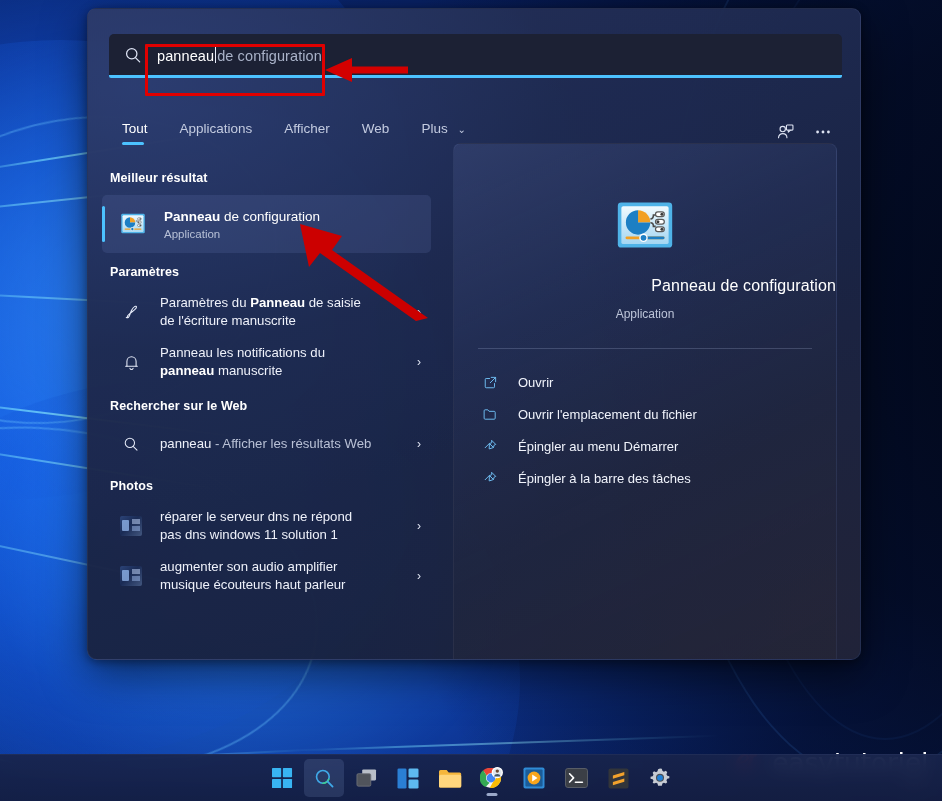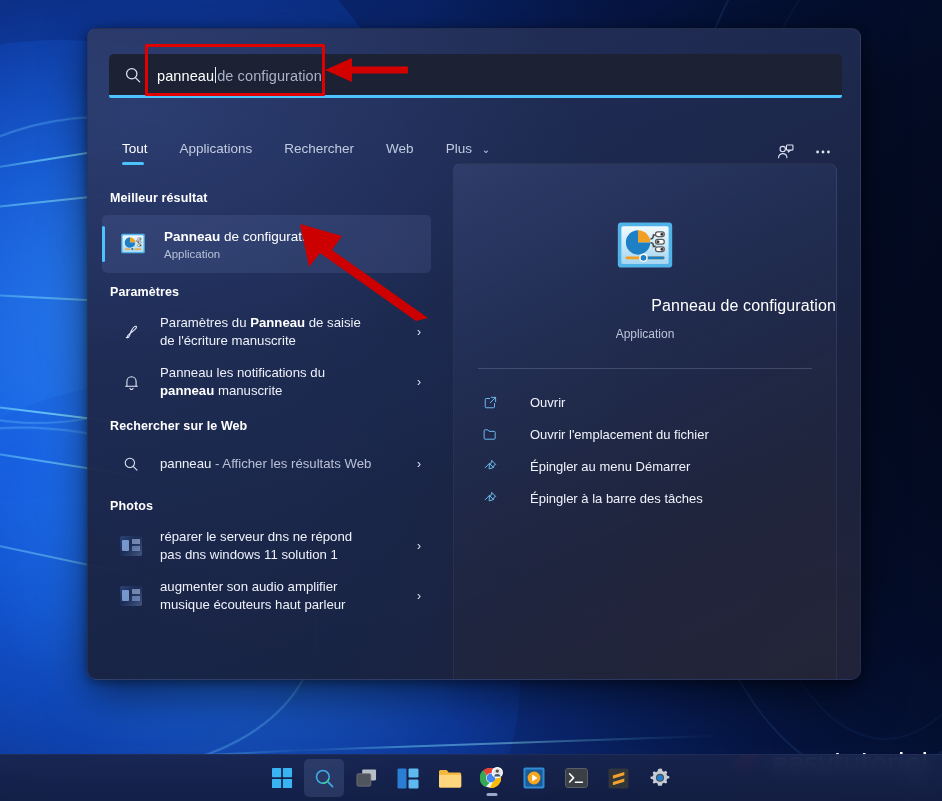--- a/index.html
+++ b/index.html
@@ -67,21 +67,21 @@
     background: transparent;
   }
   .arc1 { left: -140px; top: 120px; width: 420px; height: 300px; transform: rotate(-14deg); }
   .arc2 { left: -200px; top: 430px; width: 520px; height: 340px; transform: rotate(10deg); }
   .arc3 { left: 660px; top: -120px; width: 420px; height: 900px; border-color: rgba(70,150,255,.28); }
   .arc4 { left: 720px; top: -60px; width: 330px; height: 800px; border-color: rgba(50,120,230,.20); }
 
   
   #search-panel {
     position: absolute;
-    left: 87px; top: 28px;
+    left: 87px; top: 8px;
     width: 774px; height: 652px;
     border-radius: 9px 9px 10px 10px;
     background:
       linear-gradient(160deg, rgba(40,52,92,.97) 0%, rgba(30,42,80,.97) 30%, rgba(26,36,68,.97) 60%, rgba(24,32,58,.97) 100%);
     box-shadow: 0 14px 44px rgba(0,0,0,.55), 0 2px 10px rgba(0,0,0,.4);
     overflow: hidden;
     border: 1px solid rgba(120,140,190,.13);
   }
   .panel-tint {
     position: absolute; inset: 0;
@@ -262,21 +262,21 @@
     height: 32px; padding: 0 20px;
     margin: 0 6px; border-radius: 4px;
     cursor: default;
   }
   .pv-a-icon {
     width: 20px; height: 20px; flex: 0 0 auto;
     display: flex; align-items: center; justify-content: center;
     color: #6cb8ec;
   }
   .pv-a-label {
-    margin-left: 30px; font-size: 13px; color: #f0f3fb;
+    margin-left: 18px; font-size: 13px; color: #f0f3fb;
   }
 
   
   .anno { position: absolute; pointer-events: none; }
   #anno-box {
     left: 145px; top: 44px; width: 180px; height: 52px;
     border: 3px solid #e00000; border-radius: 1px;
   }
   #anno-arrow-h { left: 322px; top: 52px; width: 86px; height: 36px; }
   #anno-arrow-d { left: 296px; top: 222px; width: 136px; height: 100px; }
@@ -363,21 +363,21 @@
     </div>
 
     <div id="tabs">
       <div class="tab active">
         <span>Tout</span>
       </div>
       <div class="tab">
         <span>Applications</span>
       </div>
       <div class="tab">
-        <span>Rechercher</span>
+        <span>Afficher</span>
       </div>
       <div class="tab">
         <span>Web</span>
       </div>
       <div class="tab">
         <span>Plus</span>
         <span class="chev">⌄</span>
       </div>
     </div>
 

